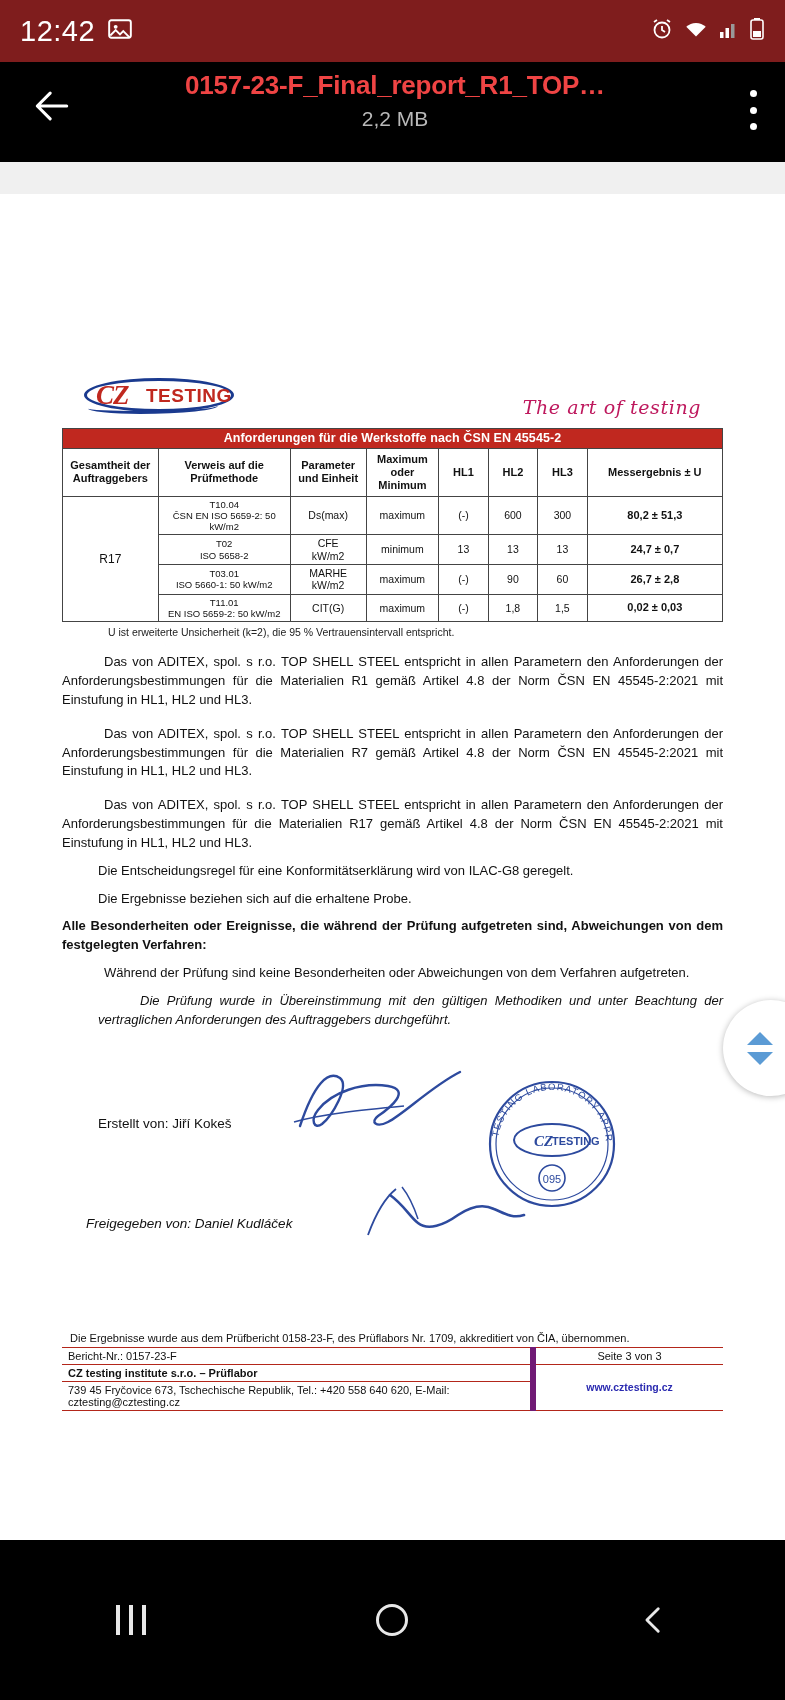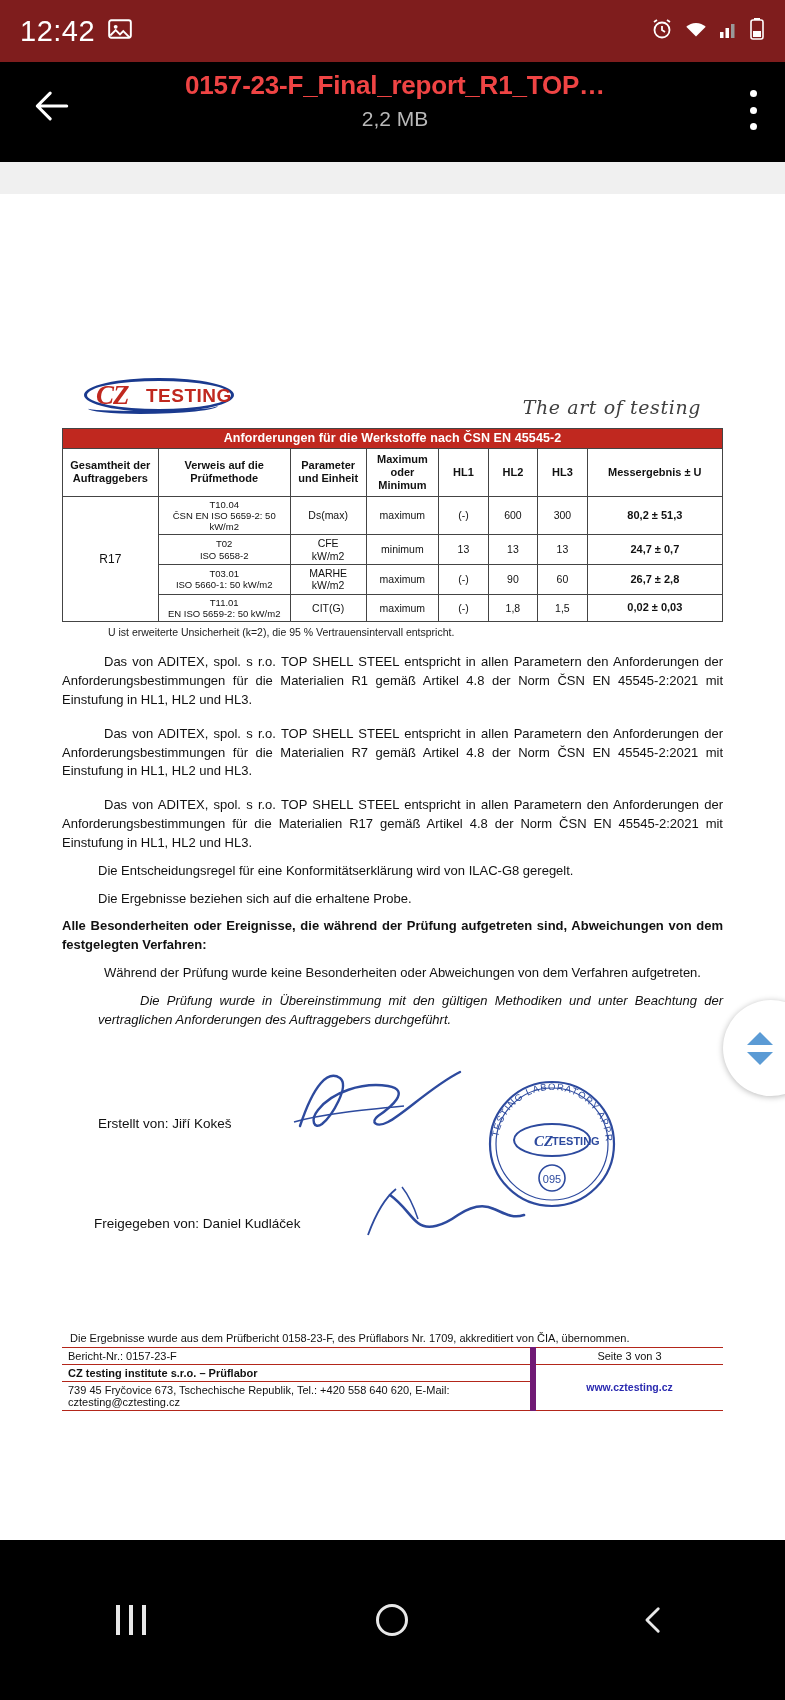--- a/index.html
+++ b/index.html
@@ -95,21 +95,21 @@
     font-size: 19px; font-weight: bold; color: #c0281f;
     letter-spacing: 0.5px;
   }
   .logo-swoosh {
     position: absolute; left: 4px; top: 26px; width: 130px; height: 14px;
     border-bottom: 3px solid #1a3a8f;
     border-radius: 0 0 60% 40%;
   }
   .tagline {
     font-family: "DejaVu Serif", serif;
-    font-size: 19px; color: #404040; font-style: italic;
+    font-size: 19px; color: #be185d; font-style: italic;
     letter-spacing: 0.6px;
     padding-bottom: 2px;
   }
 
   
   table.req {
     width: 100%;
     border-collapse: collapse;
     font-size: 10.5px;
     table-layout: fixed;
@@ -156,21 +156,21 @@
   }
   p.body.noindent { text-indent: 0; }
   p.tight { margin-top: 9px; }
   p.italic { font-style: italic; }
   .indent-blk { padding-left: 36px; }
 
   
   .sign-area { position: relative; height: 250px; margin-top: 34px; }
   .sign-row { position: absolute; font-size: 13.5px; text-align: right; }
   .sig1 { left: 36px; top: 52px; }
-  .sig2 { left: 32px; top: 152px; }
+  .sig2 { left: 24px; top: 152px; font-style: italic; }
   .scribble1 {
     position: absolute; left: 230px; top: 0px;
     width: 180px; height: 80px; color: #2d4a9e;
   }
   .scribble2 {
     position: absolute; left: 300px; top: 115px;
     width: 180px; height: 70px; color: #2d4a9e;
   }
   .stamp {
     position: absolute; left: 420px; top: 10px;
@@ -365,21 +365,21 @@
 
         <p class="body">Das von ADITEX, spol. s r.o. TOP SHELL STEEL entspricht in allen Parametern den Anforderungen der Anforderungsbestimmungen für die Materialien R1 gemäß Artikel 4.8 der Norm ČSN EN 45545-2:2021 mit Einstufung in HL1, HL2 und HL3.</p>
         <p class="body">Das von ADITEX, spol. s r.o. TOP SHELL STEEL entspricht in allen Parametern den Anforderungen der Anforderungsbestimmungen für die Materialien R7 gemäß Artikel 4.8 der Norm ČSN EN 45545-2:2021 mit Einstufung in HL1, HL2 und HL3.</p>
         <p class="body">Das von ADITEX, spol. s r.o. TOP SHELL STEEL entspricht in allen Parametern den Anforderungen der Anforderungsbestimmungen für die Materialien R17 gemäß Artikel 4.8 der Norm ČSN EN 45545-2:2021 mit Einstufung in HL1, HL2 und HL3.</p>
 
         <div class="indent-blk">
           <p class="body noindent tight">Die Entscheidungsregel für eine Konformitätserklärung wird von ILAC-G8 geregelt.</p>
           <p class="body noindent tight">Die Ergebnisse beziehen sich auf die erhaltene Probe.</p>
         </div>
         <p class="body noindent tight" style="font-weight:bold">Alle Besonderheiten oder Ereignisse, die während der Prüfung aufgetreten sind, Abweichungen von dem festgelegten Verfahren:</p>
-        <p class="body tight">Während der Prüfung wurde keine Besonderheiten oder Abweichungen von dem Verfahren aufgetreten.</p>
+        <p class="body tight">Während der Prüfung sind keine Besonderheiten oder Abweichungen von dem Verfahren aufgetreten.</p>
         <p class="body italic tight" style="padding-left:36px">Die Prüfung wurde in Übereinstimmung mit den gültigen Methodiken und unter Beachtung der vertraglichen Anforderungen des Auftraggebers durchgeführt.</p>
 
         <div class="sign-area">
           <div class="sign-row sig1">Erstellt von: Jiří Kokeš</div>
           <div class="sign-row sig2">Freigegeben von: Daniel Kudláček</div>
 
           <div class="scribble1">
             <svg width="180" height="80" viewBox="0 0 180 80">
               <path d="M8 62 C22 20, 36 6, 48 14 C58 22, 40 52, 30 60 C22 66, 18 56, 26 46 C40 28, 70 18, 96 22 C120 26, 98 44, 86 52 C78 58, 84 64, 96 58 C112 50, 140 22, 168 8" fill="none" stroke="#2d4a9e" stroke-width="2.4" stroke-linecap="round"></path>
               <path d="M2 58 C30 50, 70 46, 112 42" fill="none" stroke="#2d4a9e" stroke-width="1.6"></path>

